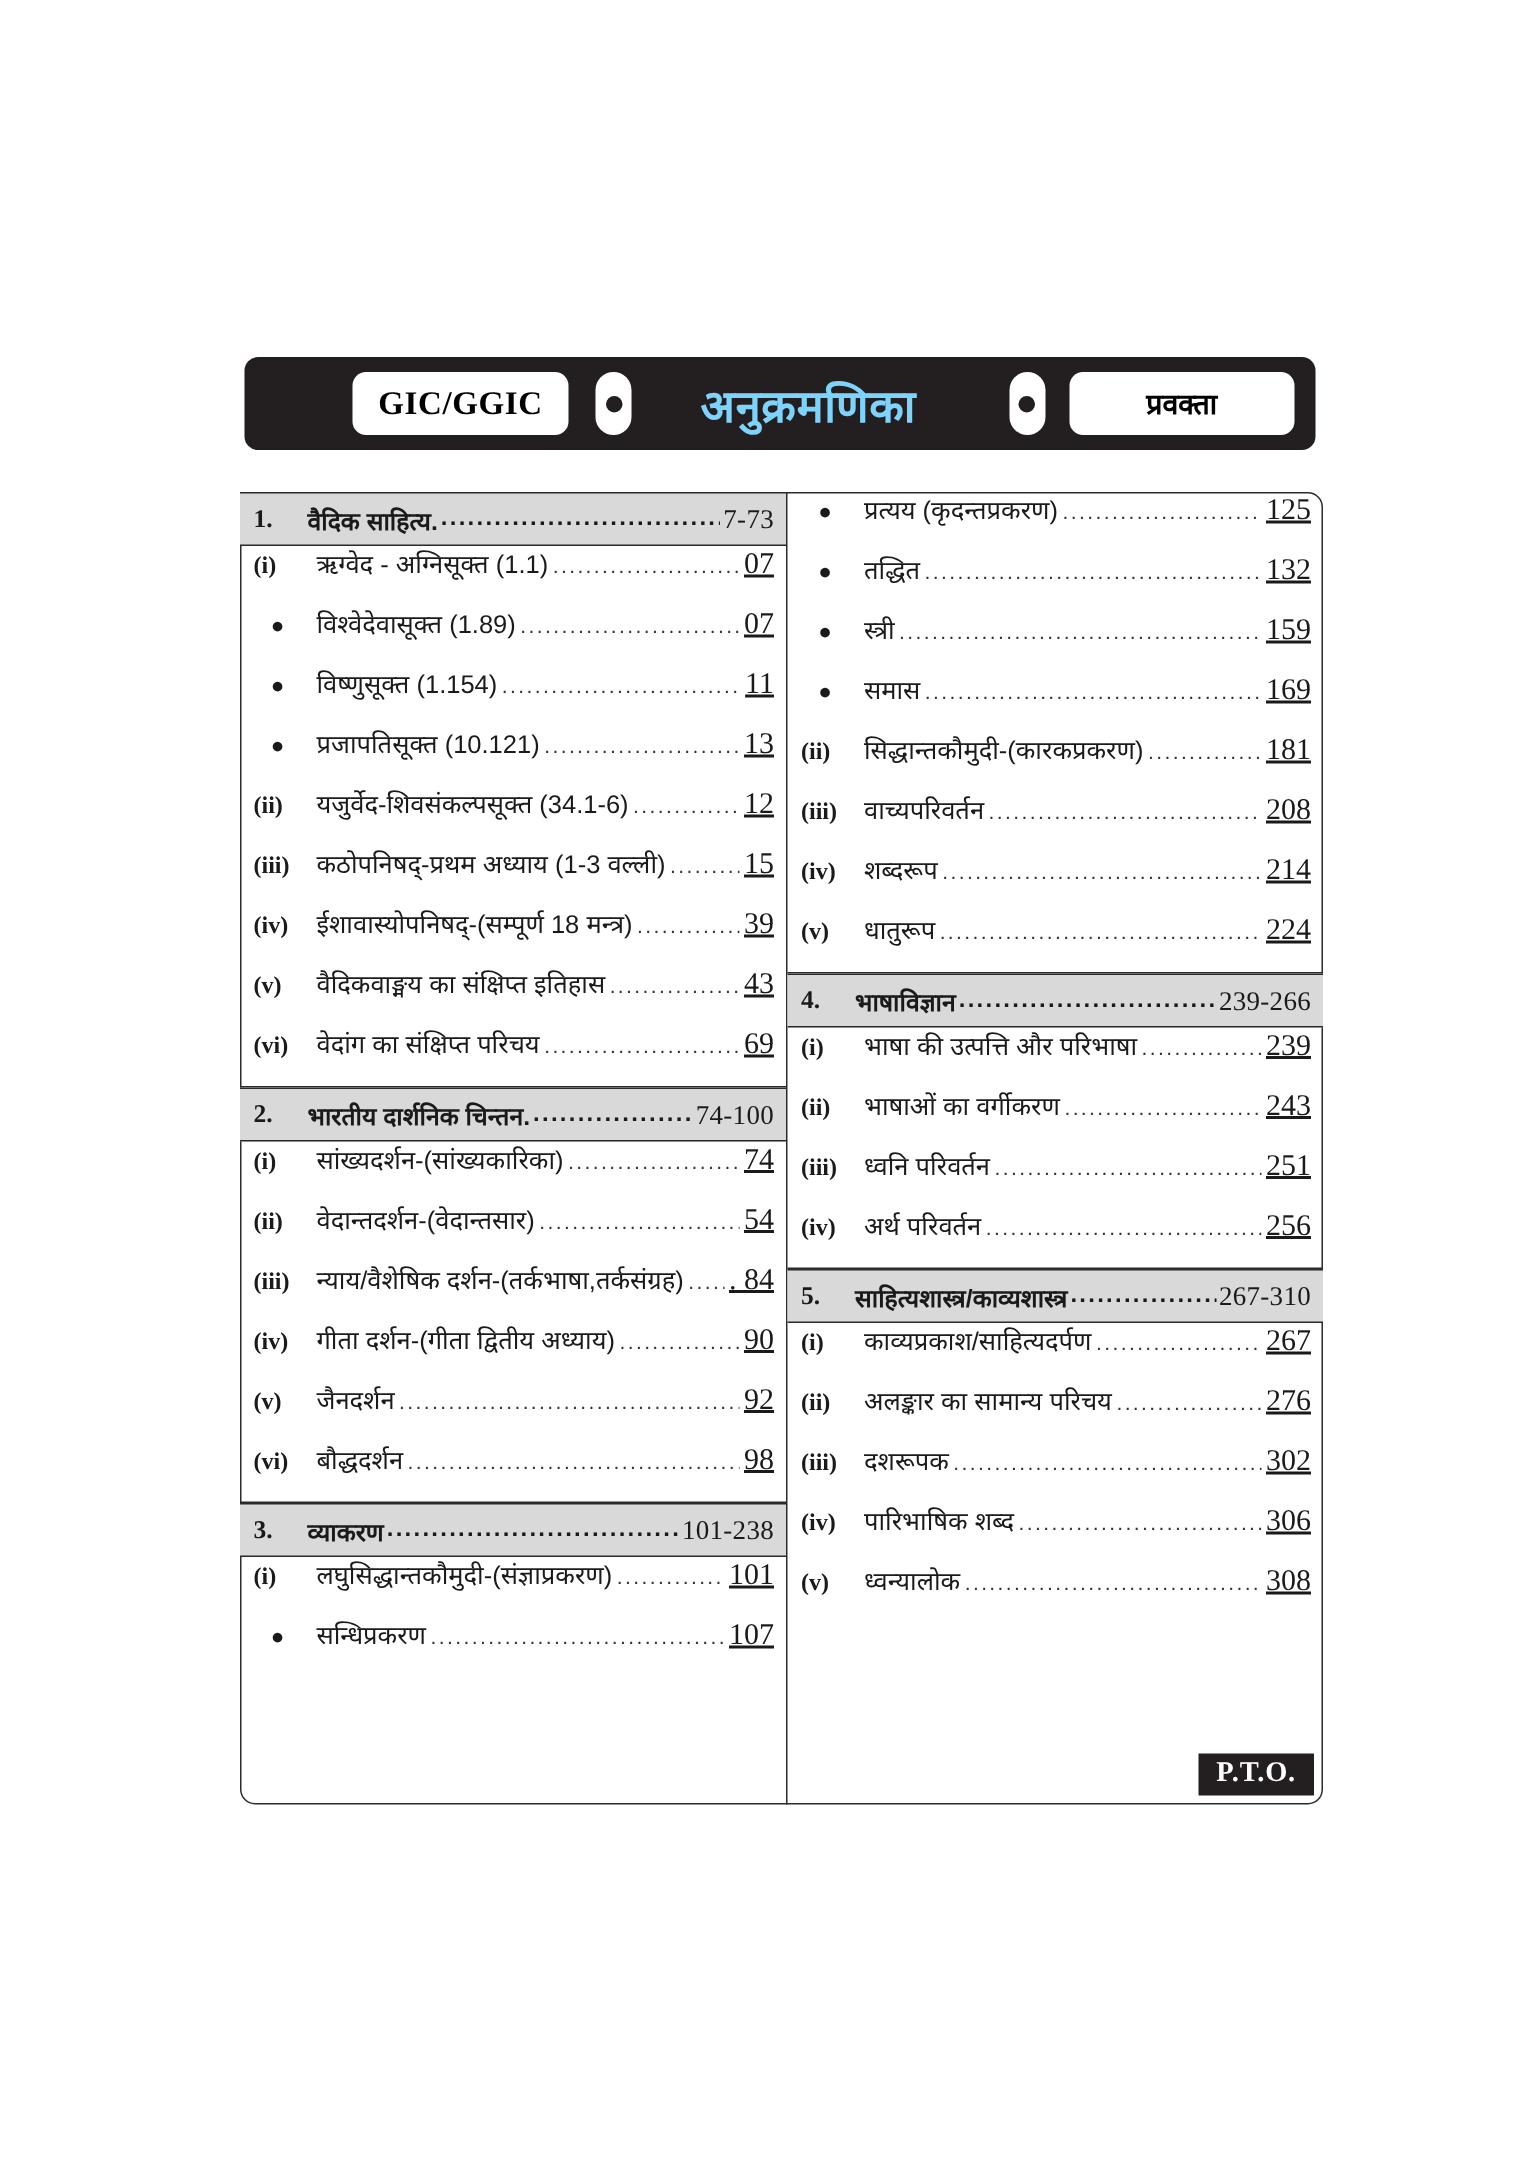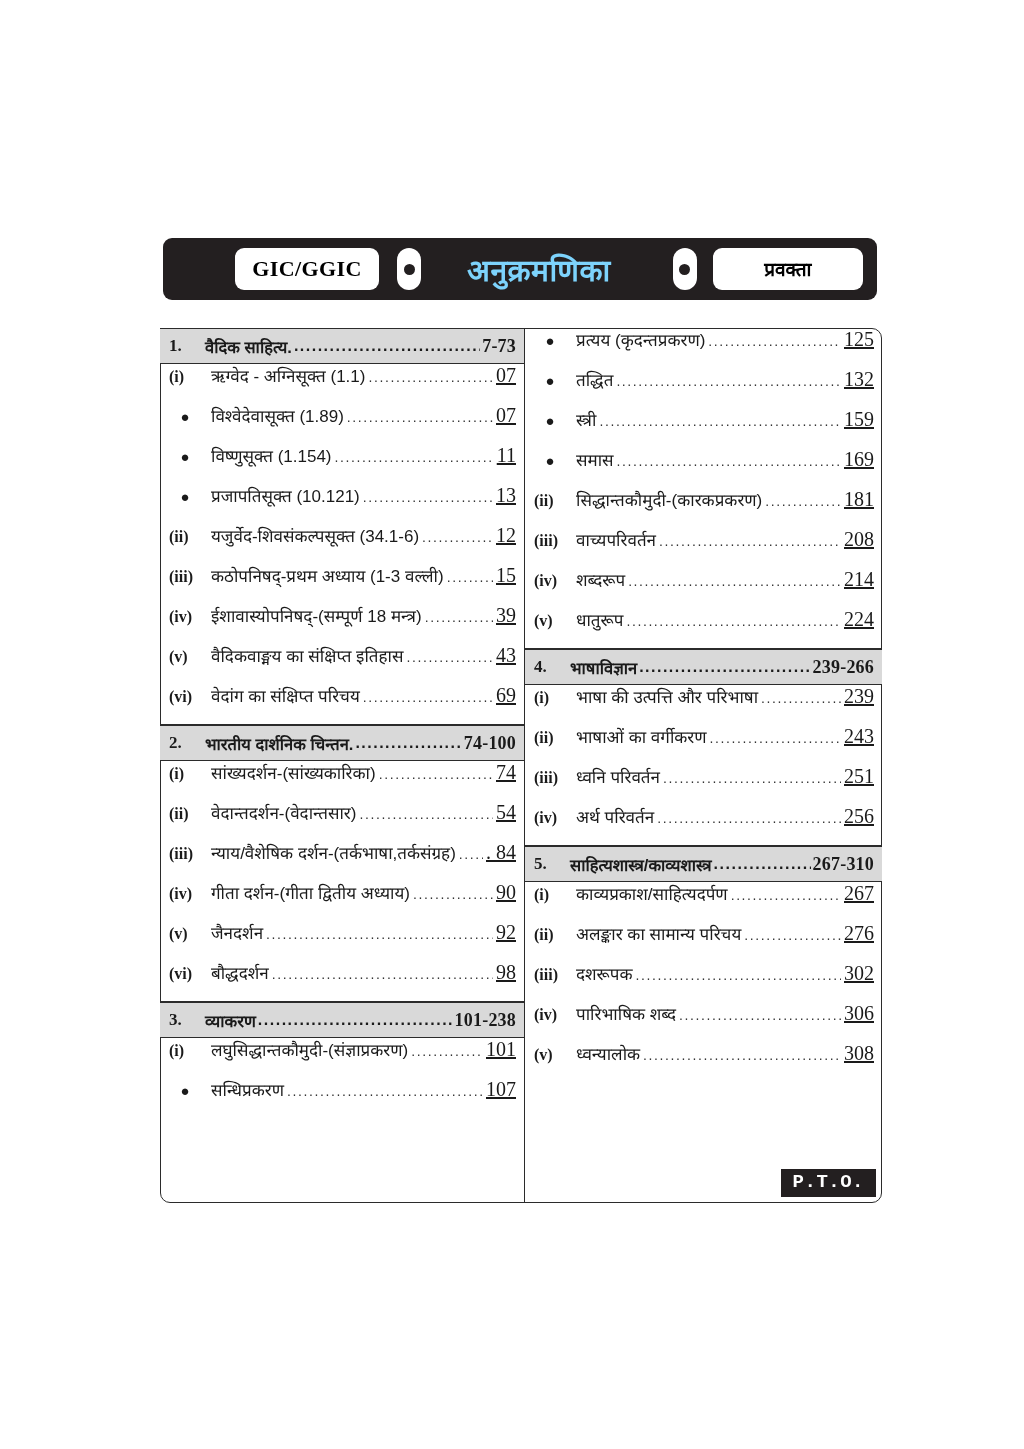--- a/index.html
+++ b/index.html
@@ -157,21 +157,21 @@
     white-space: nowrap;
     letter-spacing: 1.5px;
     font-weight: bold;
     font-size: 16px;
     margin: 0 2px;
     line-height: 1;
   }
   .sec-head .sec-pages {
     flex: 0 0 auto;
     font-family: "Liberation Serif", serif;
-    font-weight: bold;
+    font-weight: normal;
     font-size: 18px;
     letter-spacing: 0.2px;
   }
 
   .entry {
     display: flex;
     align-items: baseline;
     box-sizing: border-box;
     height: 40px;
     padding: 0 8px 0 9px;
@@ -219,21 +219,21 @@
     border-bottom: none;
   }
 
   
   .pto {
     position: absolute;
     right: 6px;
     bottom: 6px;
     background: #231f20;
     color: #fff;
-    font-family: Liberation Mono, monospace;
+    font-family: Liberation Serif, serif;
     font-weight: bold;
     font-size: 19px;
     padding: 3px 12px 4px 12px;
     letter-spacing: 0.5px;
     line-height: 1.1;
   }
 </style>
 </head>
 <body>
 

